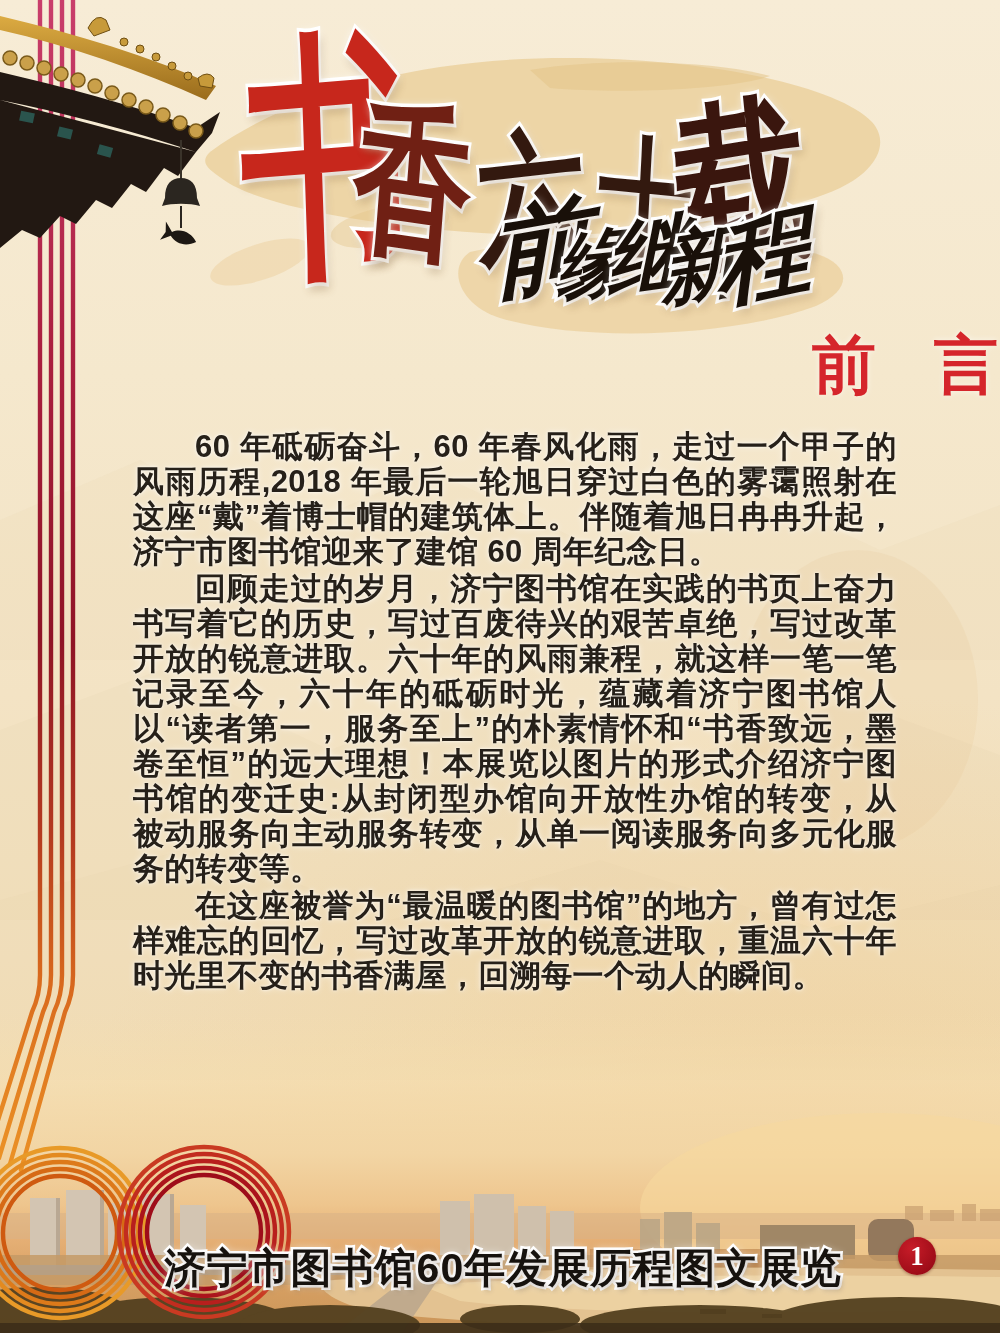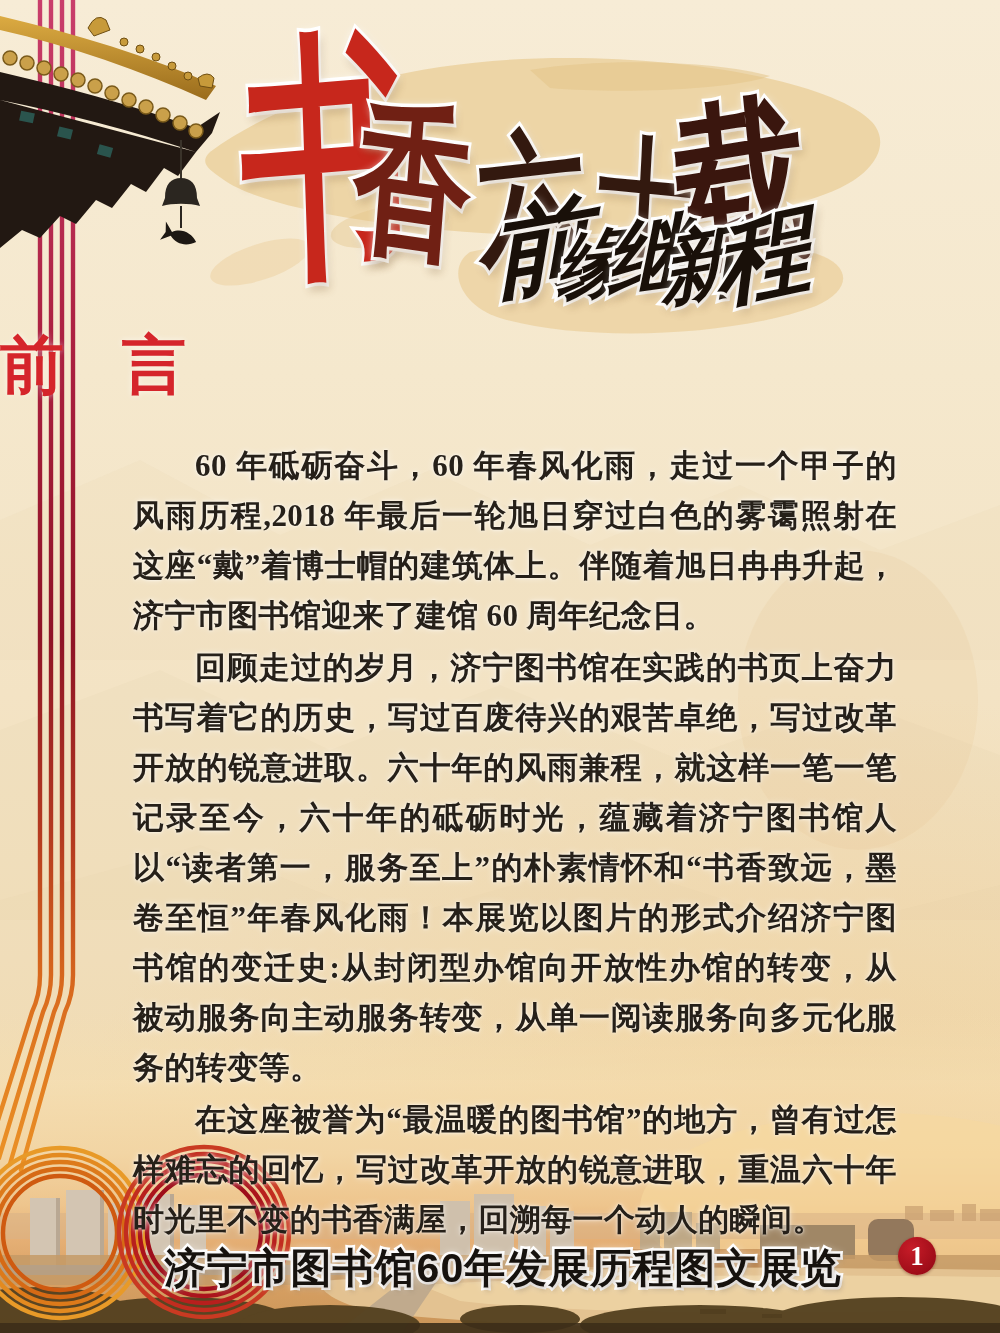--- a/index.html
+++ b/index.html
@@ -45,32 +45,31 @@
   .t1-3{left:588px;top:140px;font-size:115px;color:#33190f;transform:scale(.82,1.1) rotate(4deg);}
   .t1-4{left:664px;top:104px;font-size:158px;color:#3a160e;transform:scale(.84,1.12) rotate(-7deg);}
   .t2{font-style:italic;}
   .t2-0{left:490px;top:198px;font-size:100px;color:#191009;transform:rotate(-10deg) skewX(-6deg);}
   .t2-1{left:556px;top:228px;font-size:72px;color:#191009;transform:rotate(-6deg) skewX(-6deg);}
   .t2-2{left:606px;top:216px;font-size:82px;color:#191009;transform:rotate(-8deg) skewX(-6deg);}
   .t2-3{left:660px;top:226px;font-size:78px;color:#191009;transform:rotate(-10deg) skewX(-6deg);}
   .t2-4{left:714px;top:208px;font-size:96px;color:#191009;transform:rotate(-12deg) skewX(-6deg);}
   
   .heading{
-    left:0;top:322px;width:1000px;margin:0;text-align:left;
+    left:0;top:322px;width:1000px;margin:0;text-align:right;
     font-family:"Liberation Serif",serif;
     font-size:64px;font-weight:900;color:#d5252b;letter-spacing:2px;word-spacing:38px;
     text-shadow:0 0 6px rgba(255,255,255,.6);
   }
   
   .body{
-    left:133px;top:441px;width:764px;
-    font-size:31px;line-height:50px;font-weight:700;color:#262019;
+    left:133px;top:429px;width:764px;
+    font-size:31px;line-height:35px;font-weight:700;color:#262019;
     text-align:justify;letter-spacing:.4px;
     text-shadow:0 0 3px rgba(255,255,255,.85),0 0 7px rgba(255,255,255,.6);
-    font-family:Liberation Serif, serif;
   }
   .body p{margin:0 0 2px 0;text-indent:2em;}
   
   .banner{
     left:50%;top:1241px;transform:translateX(-49.5%);white-space:nowrap;
     font-size:41px;font-weight:900;color:#16120e;letter-spacing:1px;
     -webkit-text-stroke:5px #fff;paint-order:stroke fill;
     text-shadow:0 0 8px rgba(255,255,255,.9),2px 3px 5px rgba(60,35,10,.35);
   }
   
@@ -290,21 +289,21 @@
     <span class="tchar t2 t2-1">缘</span>
     <span class="tchar t2 t2-2">继</span>
     <span class="tchar t2 t2-3">新</span>
     <span class="tchar t2 t2-4">程</span>
   </div>
 
   <h2 class="abs heading">前 言</h2>
 
   <div class="abs body">
     <p>60 年砥砺奋斗，60 年春风化雨，走过一个甲子的风雨历程,2018 年最后一轮旭日穿过白色的雾霭照射在这座“戴”着博士帽的建筑体上。伴随着旭日冉冉升起，济宁市图书馆迎来了建馆 60 周年纪念日。</p>
-    <p>回顾走过的岁月，济宁图书馆在实践的书页上奋力书写着它的历史，写过百废待兴的艰苦卓绝，写过改革开放的锐意进取。六十年的风雨兼程，就这样一笔一笔记录至今，六十年的砥砺时光，蕴藏着济宁图书馆人以“读者第一，服务至上”的朴素情怀和“书香致远，墨卷至恒”年春风化雨！本展览以图片的形式介绍济宁图书馆的变迁史:从封闭型办馆向开放性办馆的转变，从被动服务向主动服务转变，从单一阅读服务向多元化服务的转变等。</p>
+    <p>回顾走过的岁月，济宁图书馆在实践的书页上奋力书写着它的历史，写过百废待兴的艰苦卓绝，写过改革开放的锐意进取。六十年的风雨兼程，就这样一笔一笔记录至今，六十年的砥砺时光，蕴藏着济宁图书馆人以“读者第一，服务至上”的朴素情怀和“书香致远，墨卷至恒”的远大理想！本展览以图片的形式介绍济宁图书馆的变迁史:从封闭型办馆向开放性办馆的转变，从被动服务向主动服务转变，从单一阅读服务向多元化服务的转变等。</p>
     <p>在这座被誉为“最温暖的图书馆”的地方，曾有过怎样难忘的回忆，写过改革开放的锐意进取，重温六十年时光里不变的书香满屋，回溯每一个动人的瞬间。</p>
   </div>
 
   <div class="abs banner">济宁市图书馆60年发展历程图文展览</div>
 
   <div class="abs badge">
     <span>1</span>
   </div>
 
 </div>

